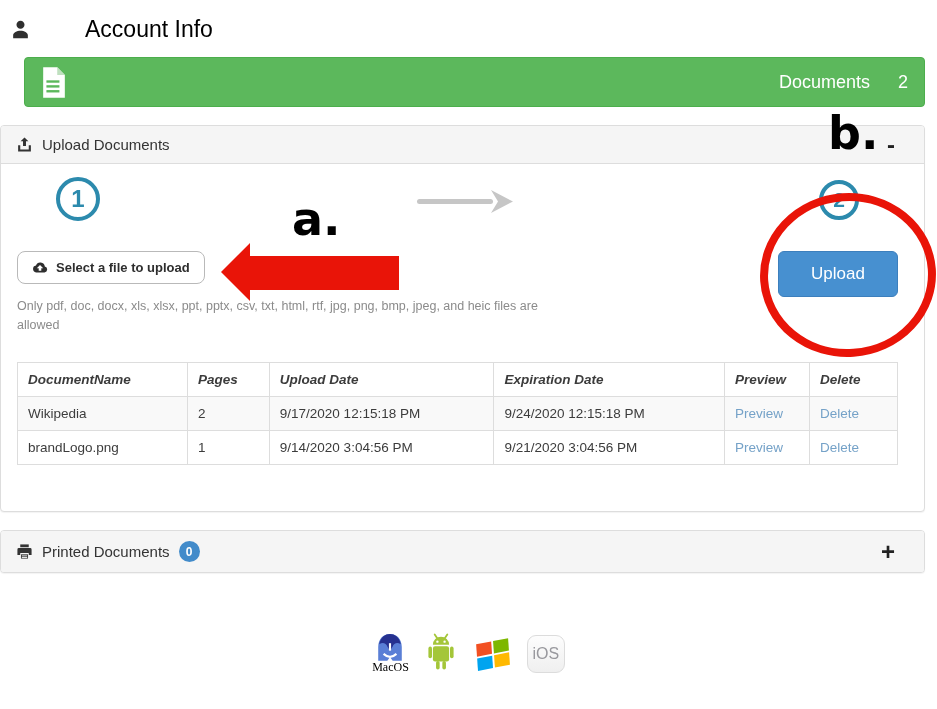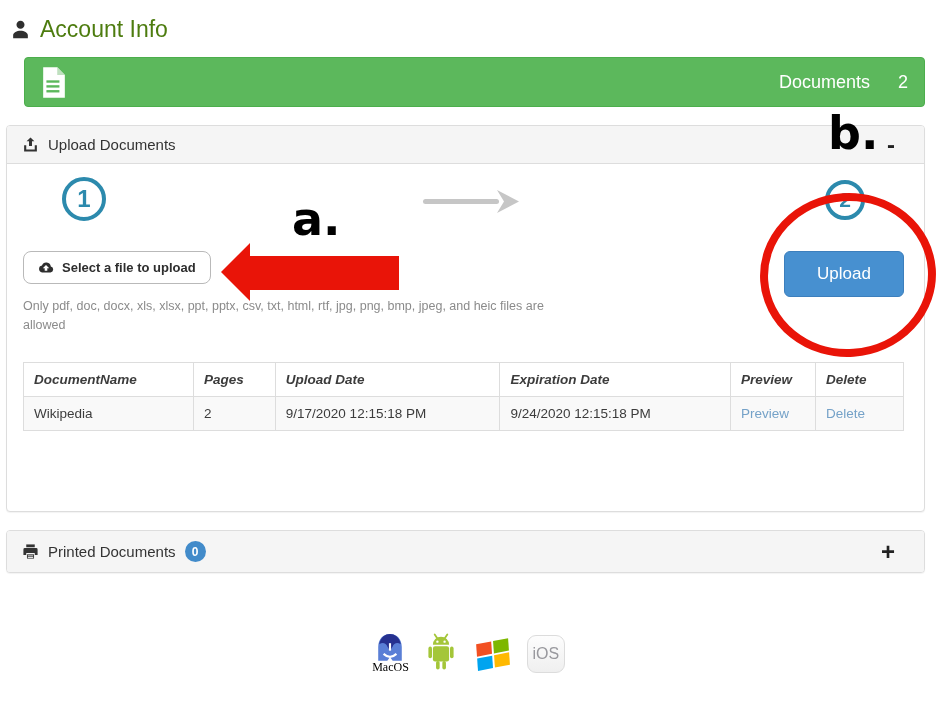--- a/index.html
+++ b/index.html
@@ -1,30 +1,30 @@
 <!DOCTYPE html>
 <html><head>
 <meta charset="utf-8">
 <style>
   * { margin:0; padding:0; box-sizing:border-box; }
   html,body { width:937px; height:709px; background:#fff; font-family:"Liberation Sans", sans-serif; position:relative; overflow:hidden; }
 
   
   .page-header { display:flex; align-items:center; gap:9px; padding:16px 0 10px 10px; }
   .page-header svg { width:21px; height:21px; }
-  .page-title { font-size:23px; color:#4d7c0f; }
+  .page-title { font-size:23px; color:#000000;margin-left:45px; }
 
   
   .banner { margin:4px 12px 0 24px; height:50px; background:#5cb85c; border:1px solid #4cae4c; border-radius:4px;
             display:flex; align-items:center; justify-content:space-between; padding:0 16px; }
   .banner-right { display:flex; align-items:baseline; color:#fff; font-size:18px; }
   .banner-count { margin-left:28px; }
 
   
-  .panel { margin:18px 12px 0 6px; background:#fff; border:1px solid #ddd; border-radius:4px; box-shadow:0 1px 1px rgba(0,0,0,.05); }
+  .panel { margin:18px 12px 0 0; background:#fff; border:1px solid #ddd; border-radius:4px; box-shadow:0 1px 1px rgba(0,0,0,.05); }
   .panel-heading { background:#f5f5f5; border-bottom:1px solid #ddd; border-radius:3px 3px 0 0;
                    padding:10px 15px; display:flex; align-items:center; justify-content:space-between; }
   .heading-left { display:flex; align-items:center; gap:9px; font-size:15px; color:#333; }
   .heading-left svg { width:17px; height:17px; }
   .collapse-toggle { font-size:24px; font-weight:900; color:#222; line-height:16px; padding:0 14px 0 0; cursor:pointer; }
   .panel.printed { border-bottom-width:1px; }
   .panel.printed .panel-heading { border-bottom:none; border-radius:3px; }
 
   
   .panel-body { position:relative; height:347px; }
@@ -137,20 +137,28 @@
       </thead>
       <tbody>
         <tr>
           <td>Wikipedia</td>
           <td>2</td>
           <td>9/17/2020 12:15:18 PM</td>
           <td>9/24/2020 12:15:18 PM</td>
           <td><a>Preview</a></td>
           <td><a>Delete</a></td>
         </tr>
+        <tr>
+          <td>brandLogo.png</td>
+          <td>1</td>
+          <td>9/14/2020 3:04:56 PM</td>
+          <td>9/21/2020 3:04:56 PM</td>
+          <td><a>Preview</a></td>
+          <td><a>Delete</a></td>
+        </tr>
       </tbody>
     </table>
   </div>
 </div>
 
 <div class="panel printed">
   <div class="panel-heading">
     <div class="printed-left">
       <svg width="17" height="17" viewBox="0 0 24 24" fill="#333">
         <path d="M6 2h12v4H6z"></path>

